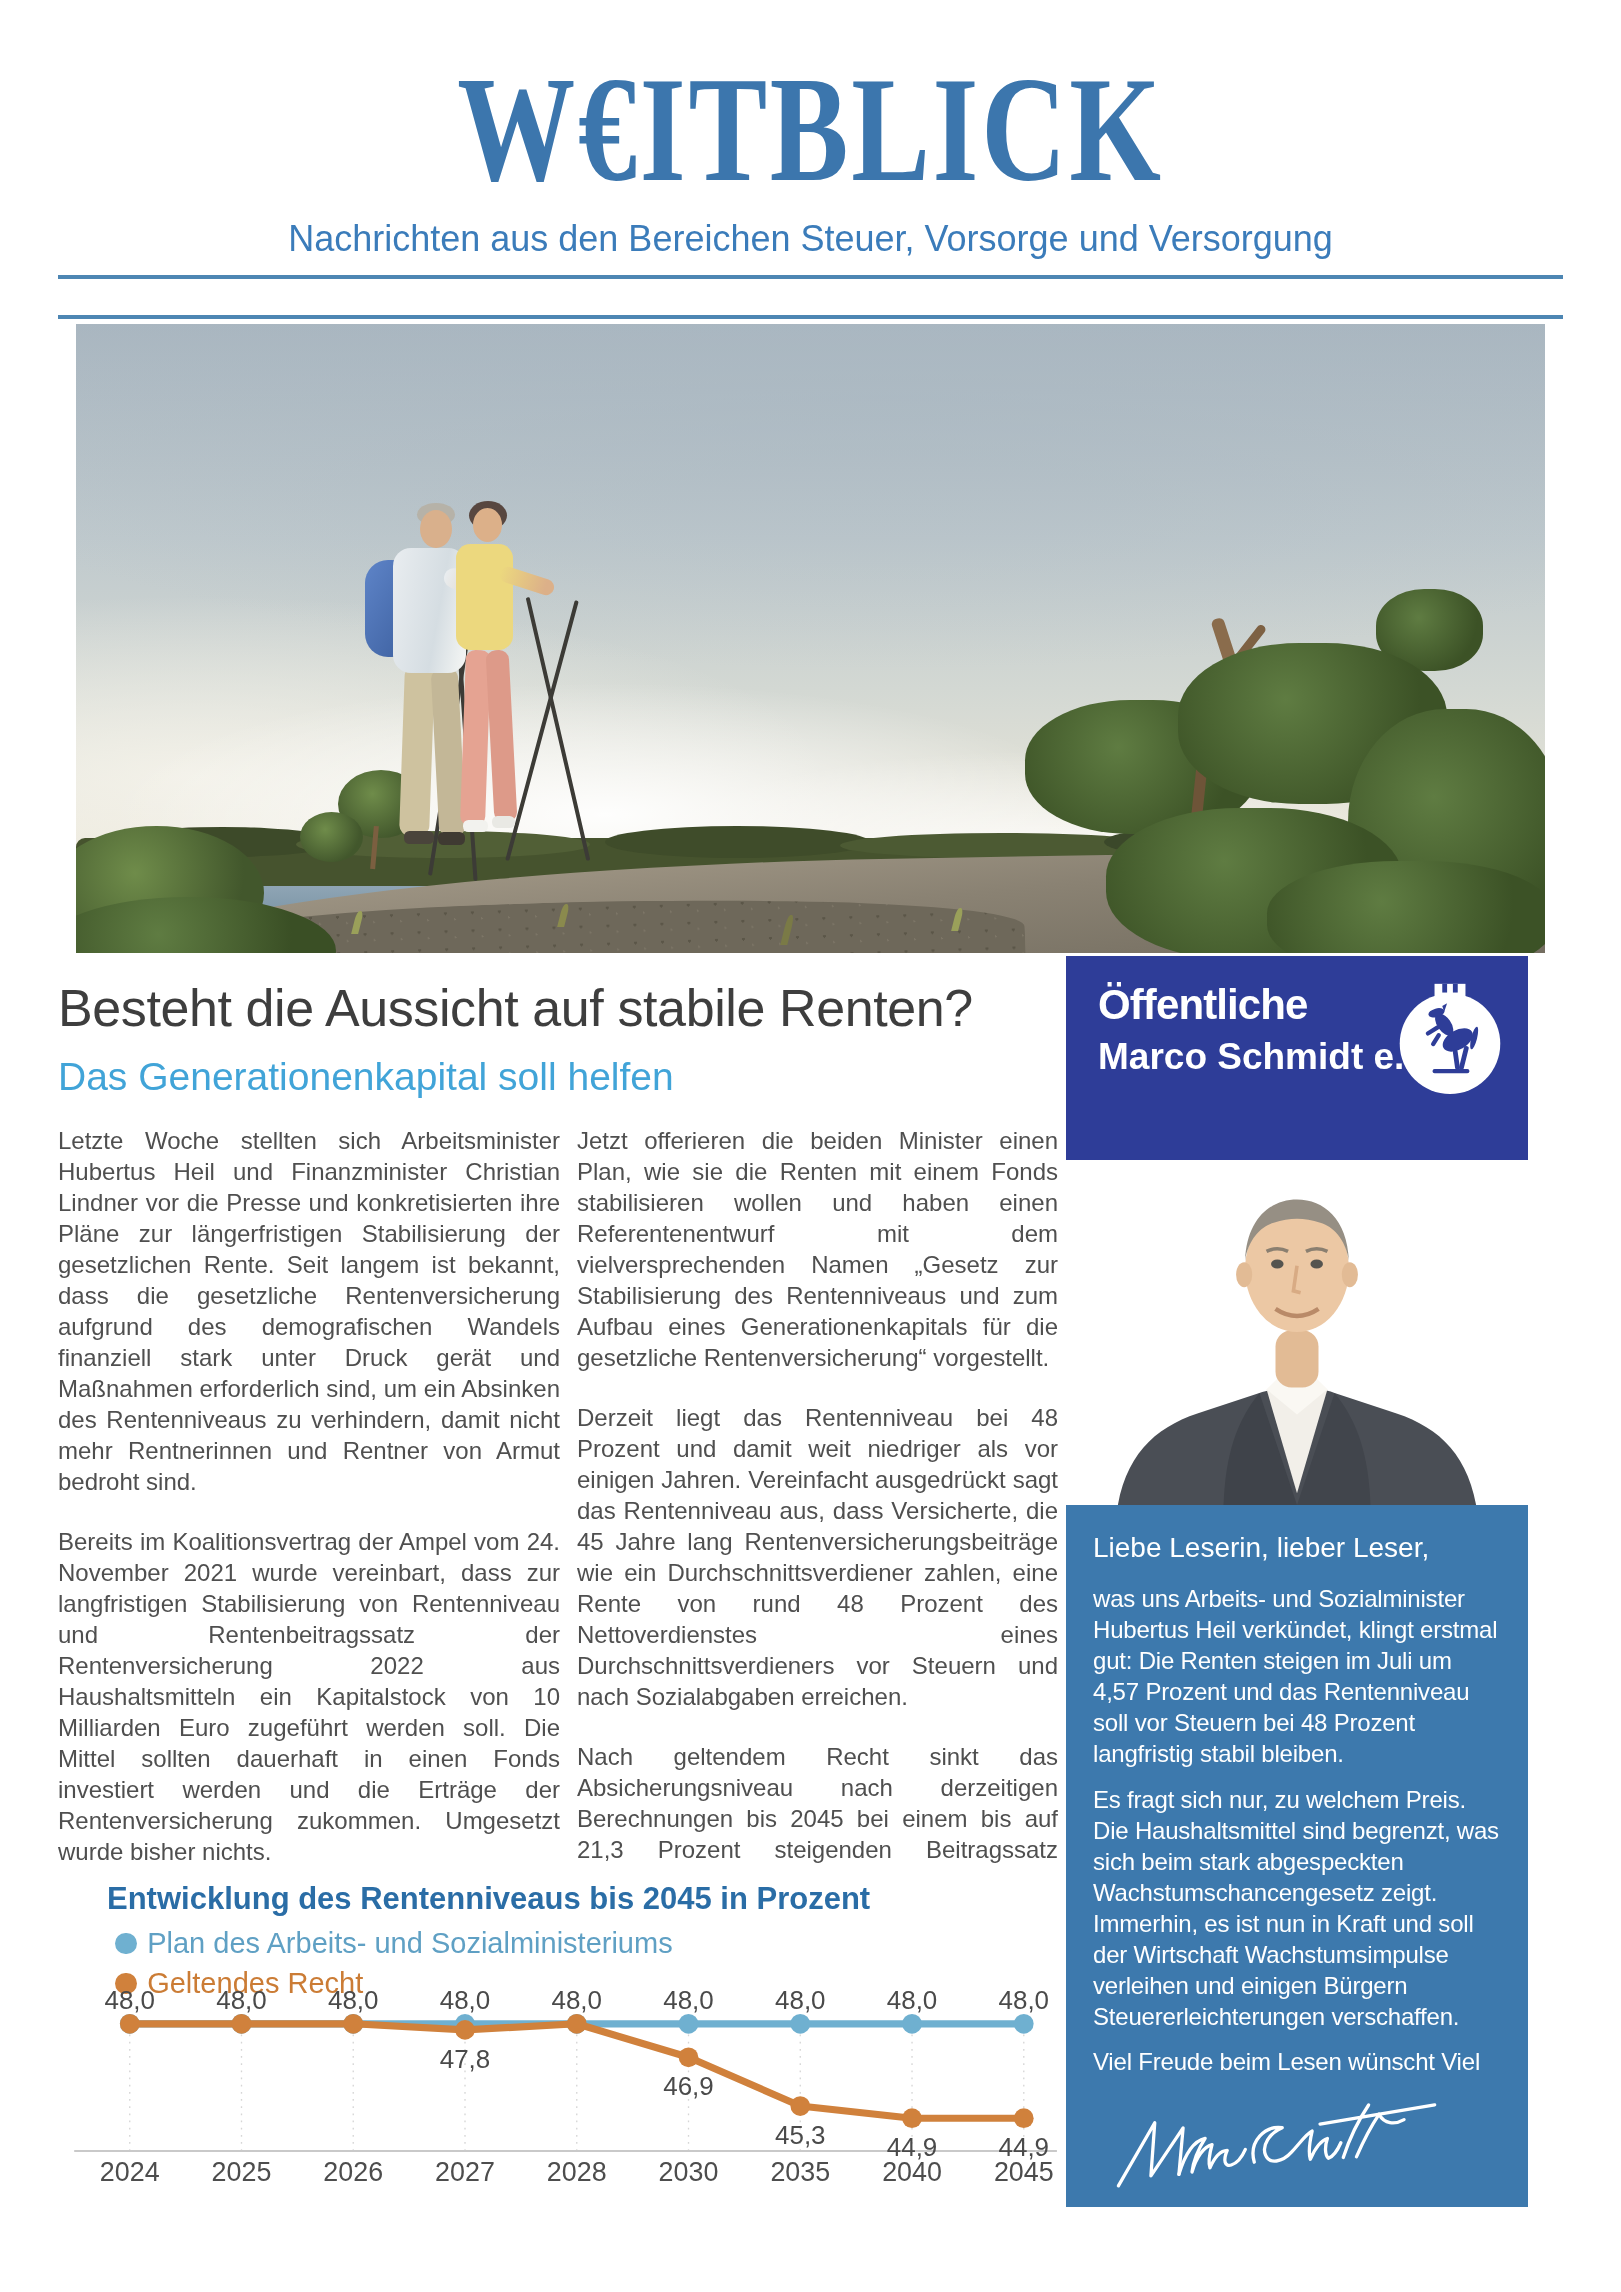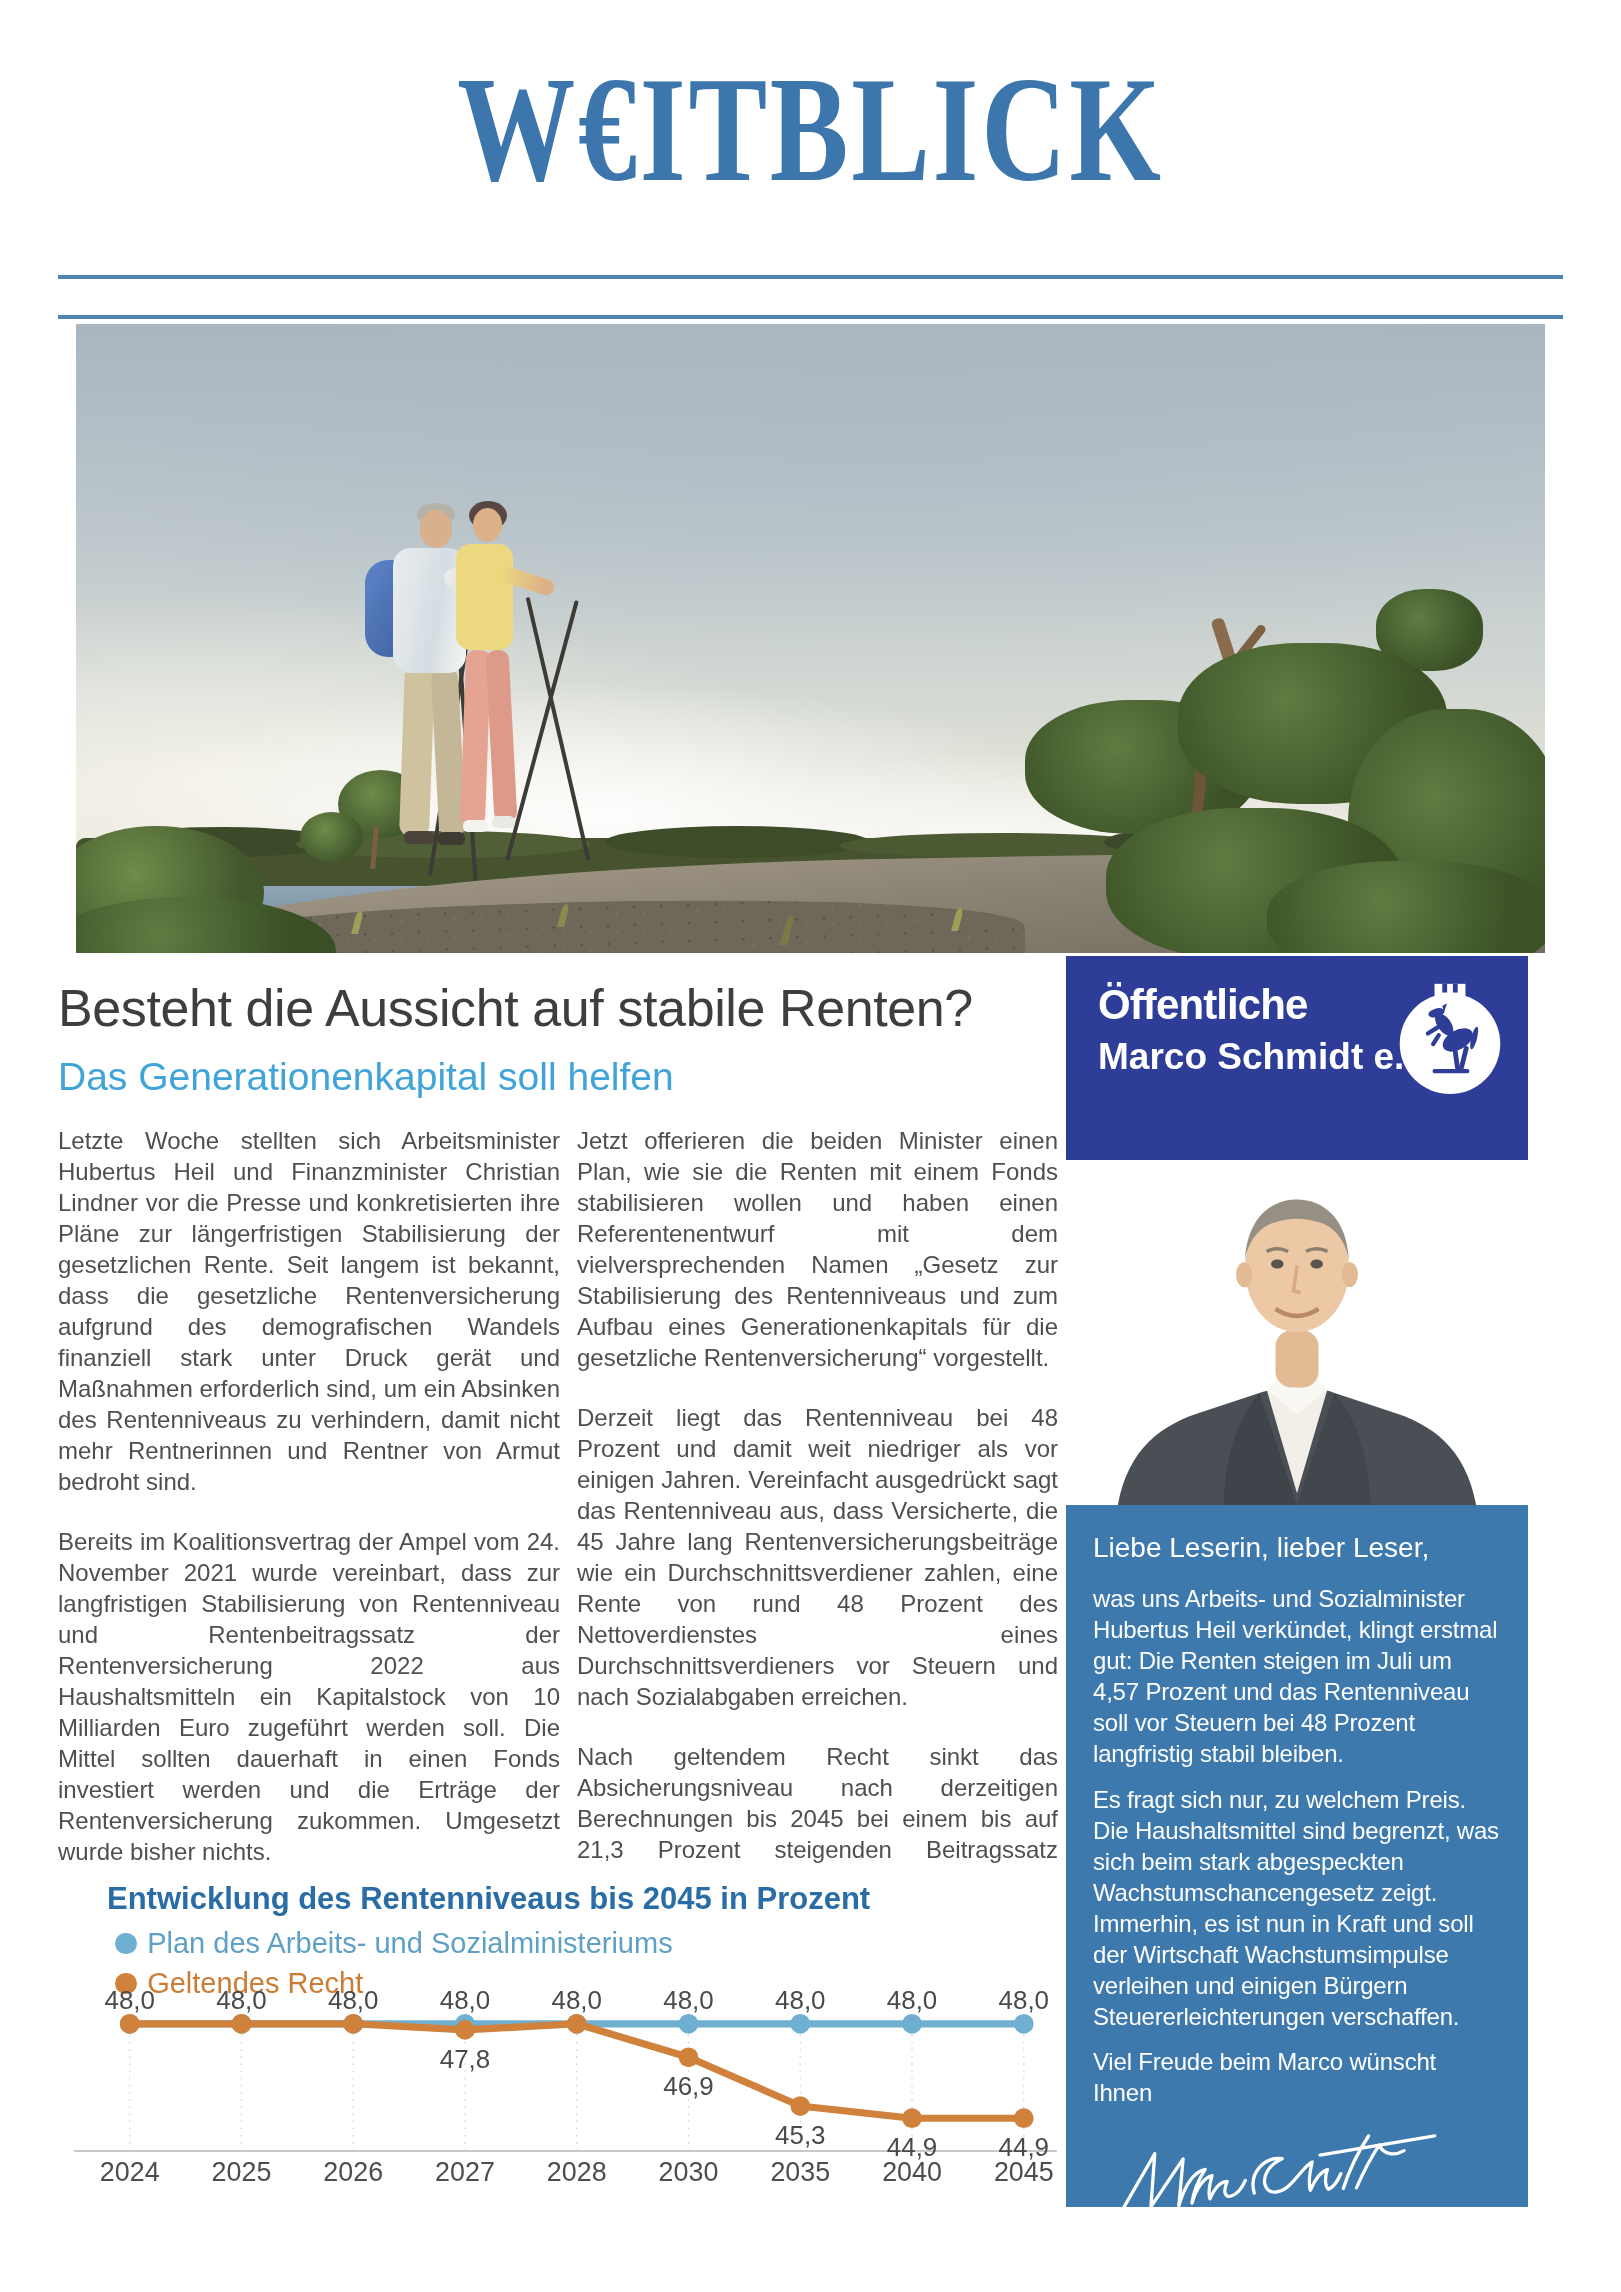--- a/index.html
+++ b/index.html
@@ -131,20 +131,21 @@
   .legend-dot{width:21.5px;height:21.5px;border-radius:50%;background:#999;flex:0 0 auto;}
   .chart-svg{left:58px;top:1979px;}
   .chart-svg text{font-family:"Liberation Sans",sans-serif;}
 </style>
 </head>
 <body>
 
 <div class="page">
 
   <div class="abs masthead-title">W€ITBLICK</div>
+  <div class="abs masthead-subtitle">Nachrichten aus den Bereichen Steuer, Vorsorge und Versorgung</div>
   <div class="abs rule rule-1"></div>
   <div class="abs rule rule-2"></div>
 
   <div class="abs hero" role="img" aria-label="Zwei Wanderer mit Trekkingstöcken stehen auf einer Felskuppe über einem See, im Hintergrund bewaldete Ufer">
     <div class="sky"></div>
     <div class="water"></div>
     <div class="forest">
       <i class="f1"></i>
         <i class="f2"></i>
         <i class="f3"></i>
@@ -266,21 +267,21 @@
       <path d="M206 166 Q230 182 254 166" stroke="#b98a68" stroke-width="5" fill="none"></path>
     </svg>
   </div>
 
   <div class="abs letter" style="background: rgb(61, 121, 173);">
     <div class="salutation">Liebe Leserin, lieber Leser,</div>
     <div>
         <p>was uns Arbeits- und Sozialminister Hubertus Heil verkündet, klingt erstmal gut: Die Renten steigen im Juli um 4,57 Prozent und das Rentenniveau soll vor Steuern bei 48 Prozent langfristig stabil bleiben.</p>
         <p>Es fragt sich nur, zu welchem Preis. Die Haushaltsmittel sind begrenzt, was sich beim stark abgespeckten Wachstumschancengesetz zeigt. Immerhin, es ist nun in Kraft und soll der Wirtschaft Wachstumsimpulse verleihen und einigen Bürgern Steuererleichterungen verschaffen.</p>
       </div>
-    <p class="closing">Viel Freude beim Marco wünscht Ihnen</p>
+    <p class="closing">Viel Freude beim Lesen wünscht Viel</p>
     <div class="sig">
       <svg width="385" height="99" viewBox="0 0 440 120" style="transform:rotate(-3deg)">
         <g fill="none" stroke="#ffffff" stroke-width="4" stroke-linecap="round" stroke-linejoin="round">
           <path d="M10 104 L58 30 L50 94 L92 38 L84 94"></path>
           <path d="M84 94 C94 66 106 54 118 52 C108 66 102 80 100 92 C106 74 116 62 126 60 C122 72 120 82 122 88 C128 76 136 68 144 68 C138 80 140 88 148 86 C156 84 162 76 166 68"></path>
           <path d="M176 84 C170 58 192 40 212 44 C196 50 186 64 190 76 C194 88 210 86 222 74 C234 62 242 52 248 50 C244 64 242 76 244 84 C250 72 258 62 266 60 C262 70 262 80 266 84 C272 82 278 74 282 66"></path>
           <path d="M284 84 C294 58 306 38 318 22 M300 84 C308 68 318 50 330 34"></path>
           <path d="M258 42 L398 26"></path>
           <path d="M330 34 C336 46 348 48 360 42"></path>
         </g>

